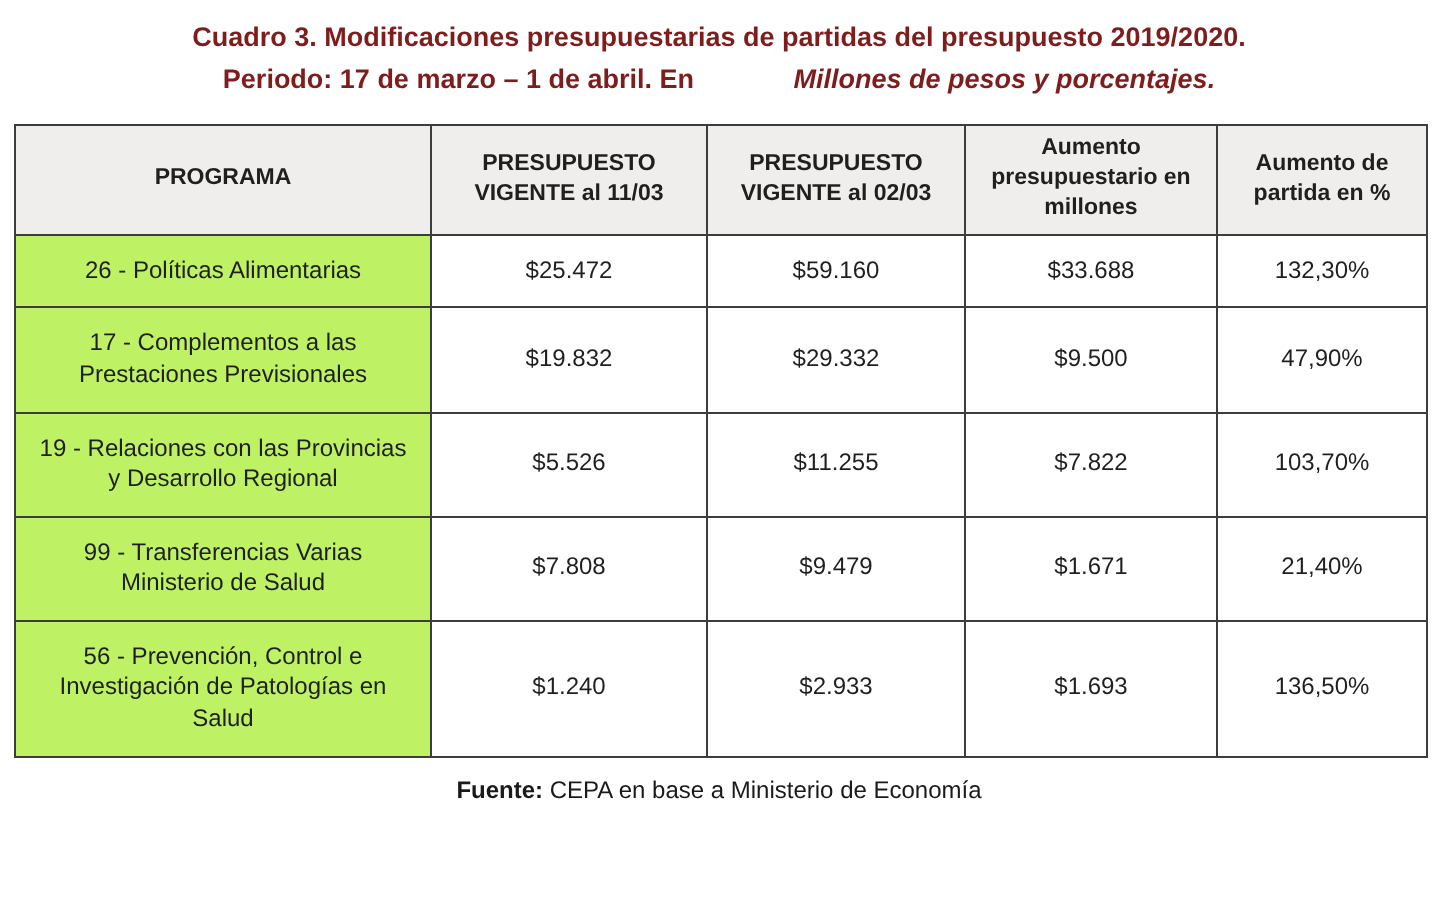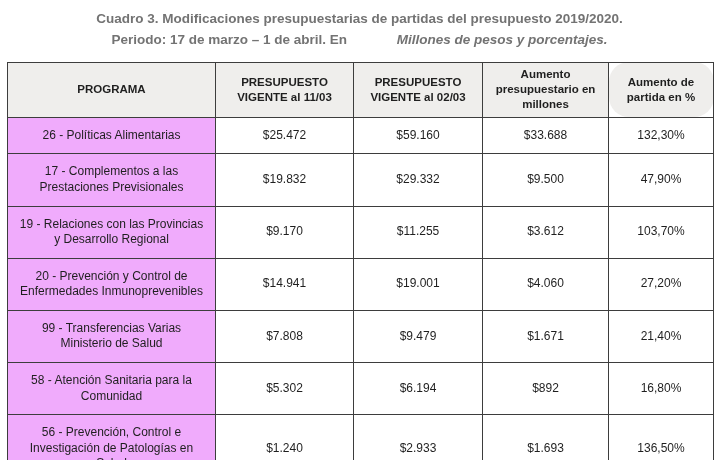--- a/index.html
+++ b/index.html
@@ -9,21 +9,21 @@
     font-family: "Liberation Sans", "DejaVu Sans", sans-serif;
     color: #1f1f1f;
     overflow: hidden;
   }
   .page { width: 719px; height: 460px; padding-top: 9px; }
   .title {
     text-align: center;
     font-size: 13.5px;
     font-weight: bold;
     line-height: 1.55;
-    color: #737373;
+    color: #7f1d1d;
   }
   .title .italic { font-style: italic; margin-left: 46px; }
   table {
     border-collapse: collapse;
     table-layout: fixed;
     width: 706px;
     margin: 11px 0 0 7px;
   }
   th, td {
     border: 1.5px solid #3d3d3d;
@@ -32,23 +32,23 @@
     font-size: 12px;
     line-height: 1.3;
     padding: 2px 4px;
   }
   th {
     background: #efeeec;
     font-weight: bold;
     height: 50px;
     font-size: 11.5px;
   }
-  th.pct-col { padding: 12px 12px; border-radius: 20px; }
+  th.pct-col { padding: 12px 12px; }
   td.prog {
-    background: #f0abfc;
+    background: #bef264;
     padding: 10px 10px;
   }
   tr.single td { height: 19px; }
   .footer {
     text-align: center;
     font-size: 12px;
     margin-top: 9px;
     color: #1a1a1a;
   }
   .footer .bold { font-weight: bold; }
@@ -90,45 +90,31 @@
       </tr>
       <tr>
         <td class="prog">17 - Complementos a las Prestaciones Previsionales</td>
         <td>$19.832</td>
         <td>$29.332</td>
         <td>$9.500</td>
         <td>47,90%</td>
       </tr>
       <tr>
         <td class="prog">19 - Relaciones con las Provincias y Desarrollo Regional</td>
-        <td>$9.170</td>
+        <td>$5.526</td>
         <td>$11.255</td>
-        <td>$3.612</td>
+        <td>$7.822</td>
         <td>103,70%</td>
-      </tr>
-      <tr>
-        <td class="prog">20 - Prevención y Control de Enfermedades Inmunoprevenibles</td>
-        <td>$14.941</td>
-        <td>$19.001</td>
-        <td>$4.060</td>
-        <td>27,20%</td>
       </tr>
       <tr>
         <td class="prog">99 - Transferencias Varias Ministerio de Salud</td>
         <td>$7.808</td>
         <td>$9.479</td>
         <td>$1.671</td>
         <td>21,40%</td>
-      </tr>
-      <tr>
-        <td class="prog">58 - Atención Sanitaria para la Comunidad</td>
-        <td>$5.302</td>
-        <td>$6.194</td>
-        <td>$892</td>
-        <td>16,80%</td>
       </tr>
       <tr>
         <td class="prog">56 - Prevención, Control e Investigación de Patologías en Salud</td>
         <td>$1.240</td>
         <td>$2.933</td>
         <td>$1.693</td>
         <td>136,50%</td>
       </tr>
     </tbody>
   </table>

